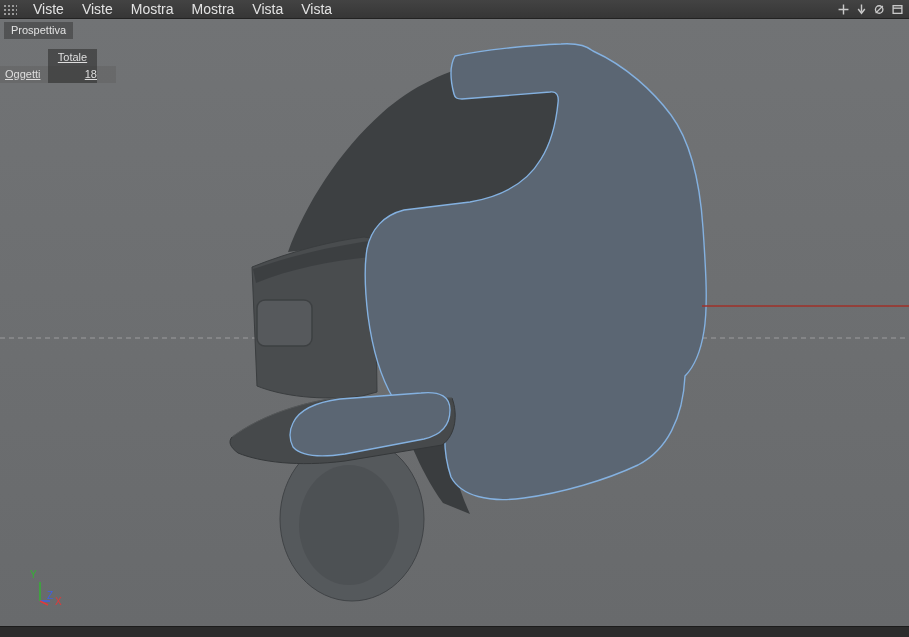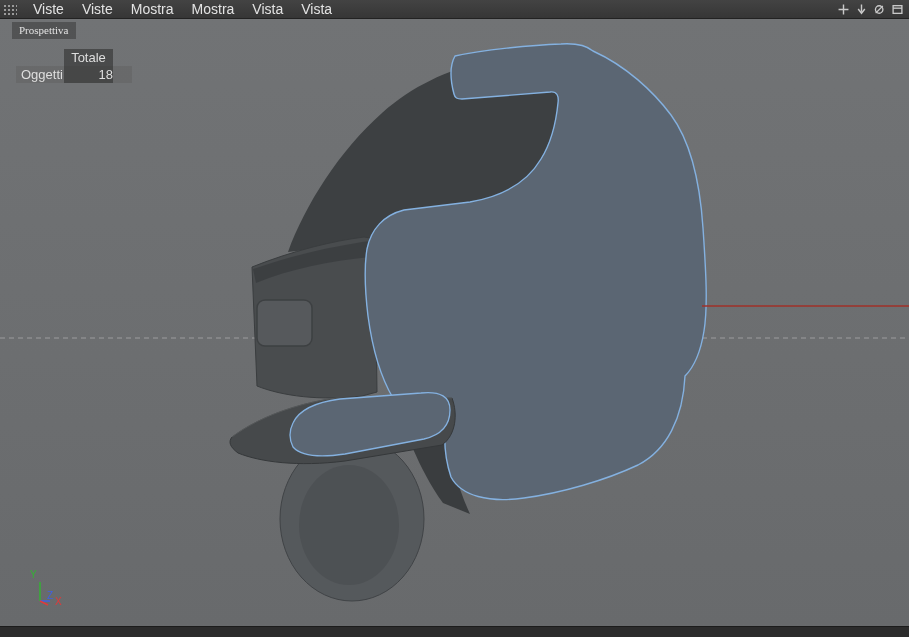--- a/index.html
+++ b/index.html
@@ -21,25 +21,25 @@
     background-size:4px 4px;background-position:0 1px;
   }
   .menu-item{
     color:#e3e3e3;font-size:14px;line-height:18px;padding:0 9px;cursor:default;white-space:nowrap;
   }
   .menubar-right{margin-left:auto;display:flex;gap:7px;align-items:center;padding-right:6px;}
   .icon-btn{display:block;line-height:0;}
   .icon-btn svg{display:block;}
 
   .view-label{
-    position:absolute;top:22px;left:12px;z-index:5;
+    position:absolute;top:22px;left:4px;z-index:5;
     background:rgba(56,56,56,0.55);color:#e2e2e2;
-    font-size:11px;padding:2px 7px 3px;font-family:Liberation Serif, serif;
+    font-size:11px;padding:2px 7px 3px;
   }
-  .stats{position:absolute;top:49px;left:16px;z-index:5;font-size:13px;color:#dedede;line-height:13px;}
+  .stats{position:absolute;top:49px;left:0;z-index:5;font-size:11px;color:#dedede;line-height:13px;text-decoration:underline;}
   .stats .hdr-row{display:flex;}
   .hdr-spacer{width:48px;}
   .hdr-cell{width:49px;background:rgba(50,50,50,0.62);text-align:center;padding:2px 0;}
   .val-row{display:flex;background:rgba(96,96,96,0.45);width:116px;}
   .lbl-cell{width:48px;padding:2px 0 2px 5px;box-sizing:border-box;}
   .val-cell{width:49px;background:rgba(50,50,50,0.62);text-align:right;padding:2px 0;}
 
   .scene{position:absolute;top:0;left:0;z-index:1;}
 
   .bottom-bar{

